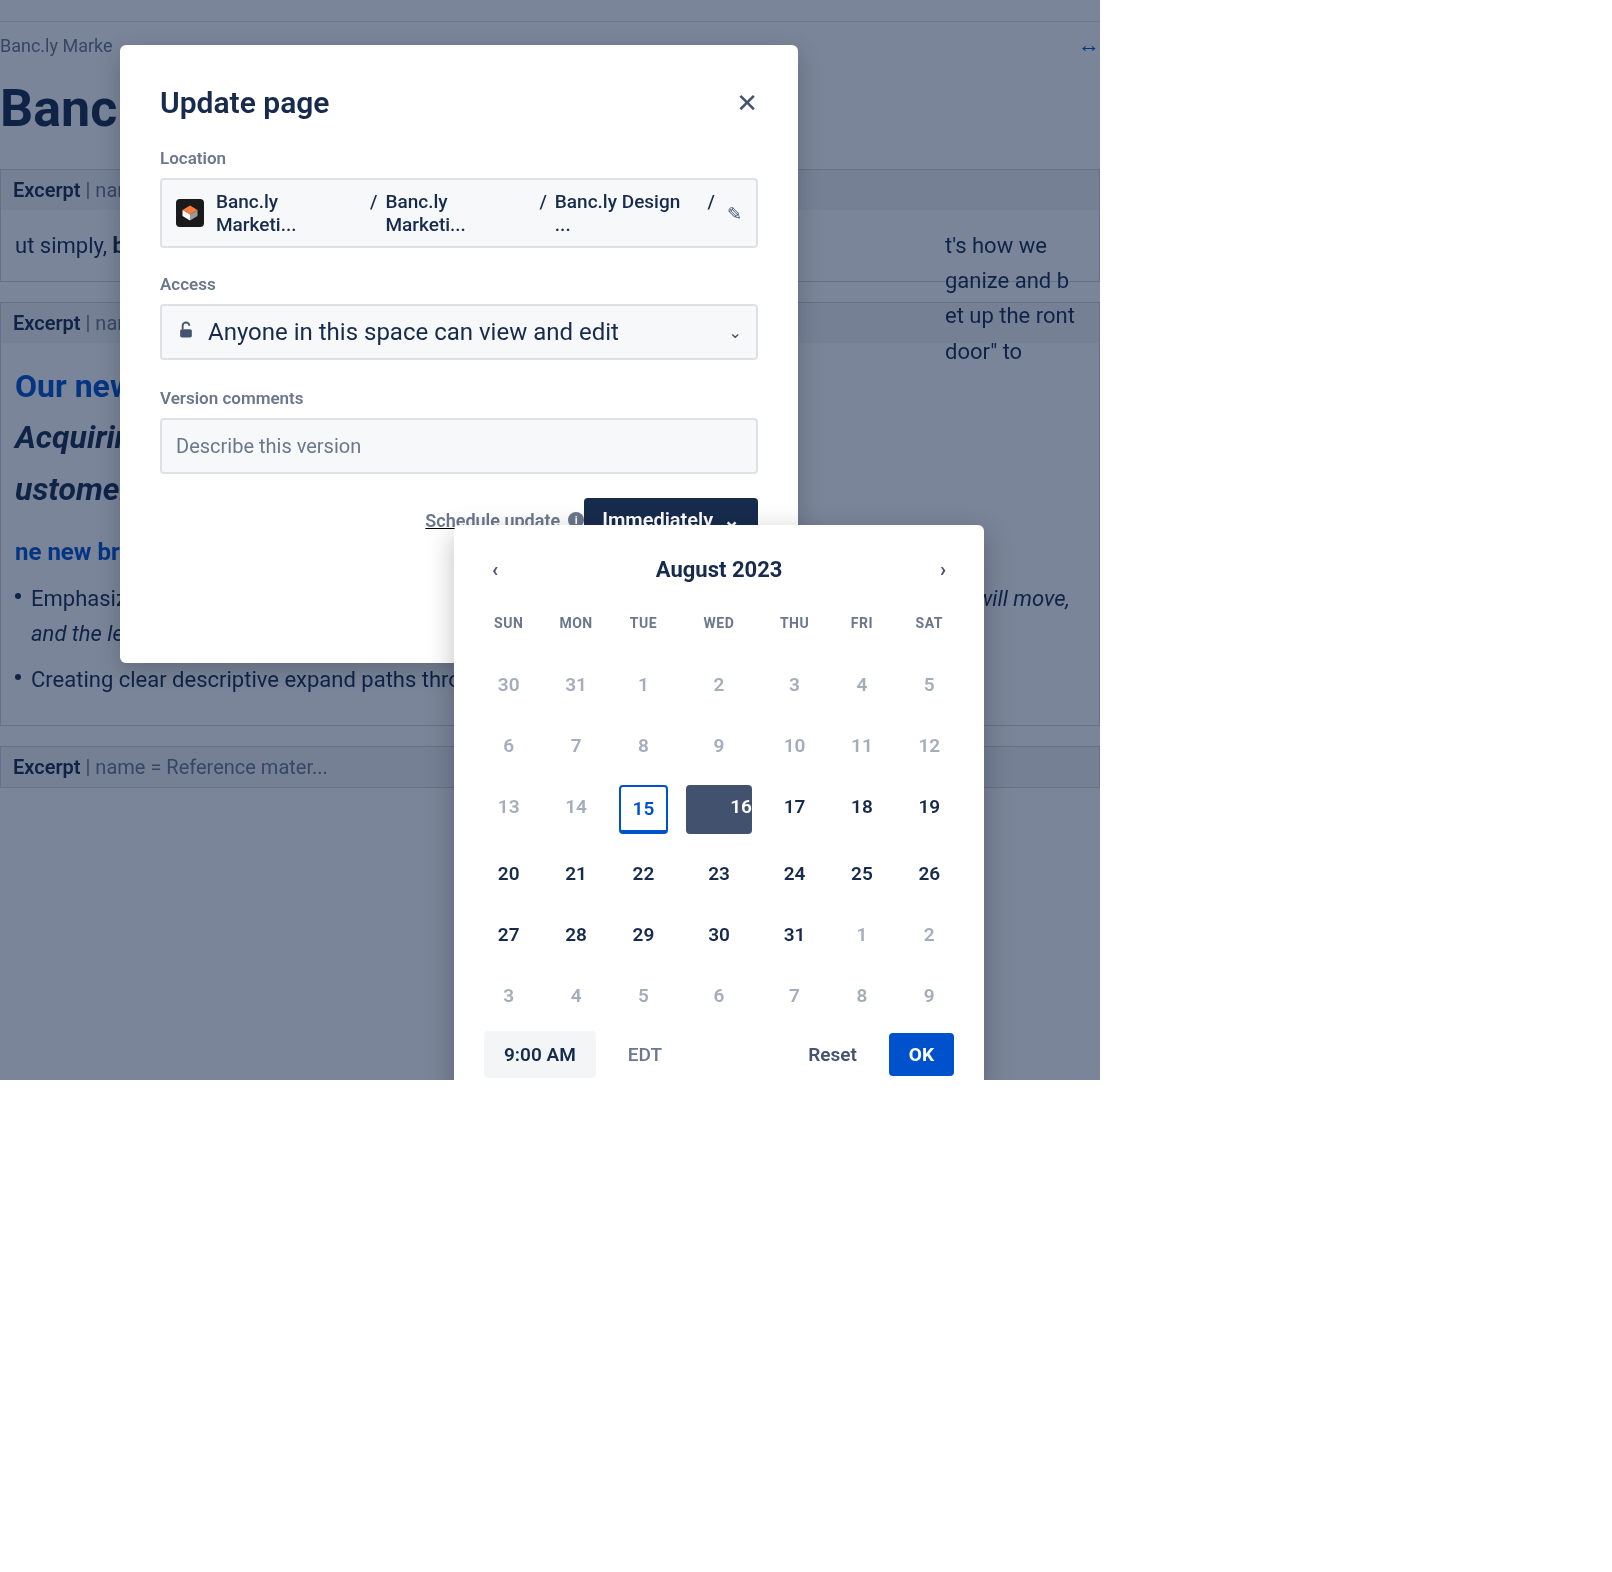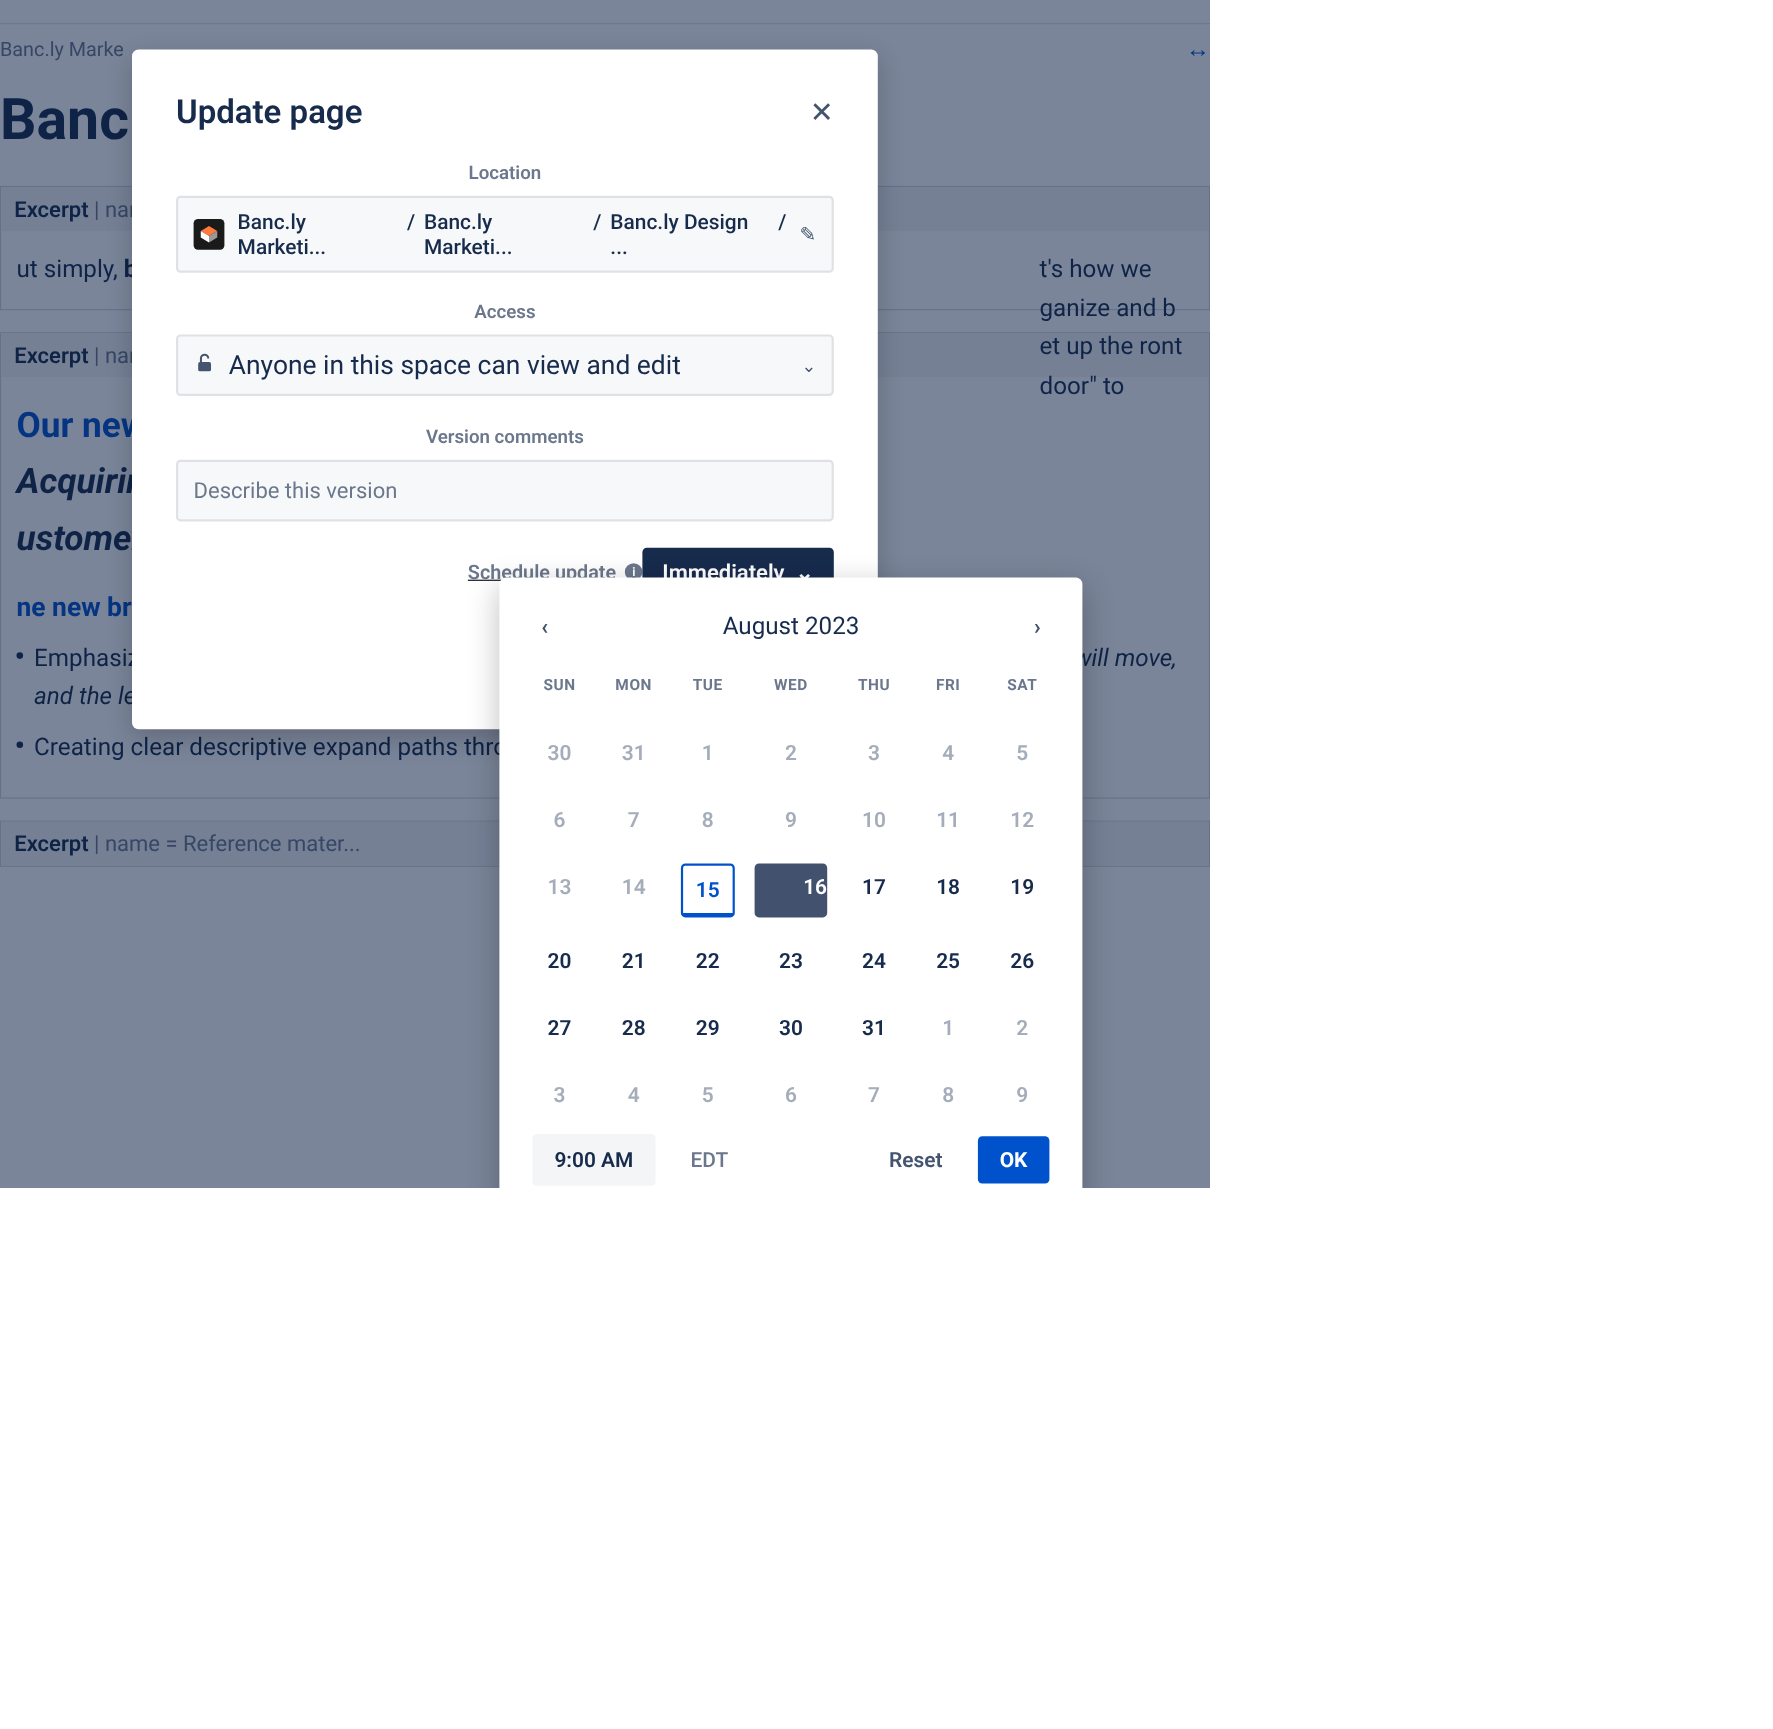--- a/index.html
+++ b/index.html
@@ -20,41 +20,41 @@
 .h-italic { font-style: italic; font-weight: 700; font-size: 32px; color: #172B4D; }
 .bullet { display:flex; gap:10px; font-size:22px; margin:10px 0; }
 .bullet .dot { width:6px;height:6px;background:#172B4D;border-radius:50%;margin-top:12px;flex-shrink:0; }
 .bg-overlay { position:absolute; inset:0; background: rgba(9, 30, 66, 0.54); }
 
 
 .modal { position: absolute; left: 120px; top: 45px; width: 678px; background: #fff; border-radius: 6px; padding: 40px 40px 60px 40px; box-shadow: 0 8px 24px rgba(0,0,0,0.2); }
 .modal-header { display:flex; justify-content:space-between; align-items:center; margin-bottom: 28px; }
 .modal-title { font-size: 30px; font-weight: 600; color: #172B4D; }
 .close-x { font-size: 26px; color: #44546f; cursor:pointer; font-weight:400; }
-.field-label { font-size: 17px; color: #6B778C; font-weight: 600; margin-bottom: 10px; text-align: center; }
+.field-label { font-size: 17px; color: #6B778C; font-weight: 600; margin-bottom: 10px; }
 .location-box { border: 2px solid #dfe1e6; border-radius: 4px; background: #f7f8f9; padding: 10px 14px; display:flex; align-items:center; gap: 12px; margin-bottom: 26px; }
 .space-icon { width: 28px; height: 28px; background: #1a1a1a; border-radius: 4px; display:flex; align-items:center; justify-content:center; }
 .space-icon svg { width:18px; height:18px; }
 .breadcrumb-path { flex:1; display:flex; gap:8px; font-size:19px; color:#172B4D; font-weight:500; overflow:hidden; }
 .pencil { color:#44546f; font-size:18px; }
 .access-box { border: 2px solid #dfe1e6; border-radius: 4px; background: #f7f8f9; padding: 12px 14px; display:flex; align-items:center; gap: 12px; margin-bottom: 28px; cursor:pointer; }
 .access-text { flex:1; font-size:24px; color:#172B4D; }
 .chev { color:#44546f; }
 .comments-input { width: 100%; border: 2px solid #dfe1e6; border-radius: 4px; background: #f7f8f9; padding: 14px; font-size: 20px; color:#000000; margin-bottom: 24px; }
 .comments-input::placeholder { color: #6B778C; }
 .row-inline { display:flex; align-items:center; justify-content:flex-end; margin-bottom: 20px; text-decoration: underline; }
 .row-label { font-size: 18px; color: #6B778C; font-weight: 600; display:flex; align-items:center; gap:8px; }
 .info-dot { width:16px;height:16px;border-radius:50%;background:#6B778C;color:#fff;font-size:11px;display:flex;align-items:center;justify-content:center;font-weight:700; }
 .sched-btn { background:#172B4D; color:#fff; border:none; border-radius:4px; padding:10px 18px; font-size:20px; font-weight:600; display:flex; align-items:center; gap:10px; cursor:pointer; }
 
 
 .datepicker { position:absolute; left: 454px; top: 525px; width: 530px; background:#fff; border-radius:6px; box-shadow: 0 8px 28px rgba(0,0,0,0.25); padding: 28px 30px 24px 30px; }
 .dp-header { display:flex; align-items:center; justify-content:space-between; margin-bottom: 20px; }
 .dp-nav { font-size:20px; color:#44546f; cursor:pointer; padding:4px 8px; font-weight:700; }
-.dp-title { font-size:22px; font-weight:400; color:#172B4D; }
+.dp-title { font-size:22px; font-weight:700; color:#172B4D; }
 .dp-grid { display:grid; grid-template-columns: repeat(7, 1fr); gap: 18px; text-align:center; }
 .dp-dow { font-size:14px; font-weight:700; color:#6B778C; padding:10px 0 14px 0; letter-spacing:0.5px; }
 .dp-day { font-size:19px; color:#172B4D; padding:10px 0; font-weight:600; cursor:pointer; border-radius:4px; }
 .dp-day.muted { color: #A5ADBA; }
 .dp-day.today { border: 2px solid #0052CC; color:#0052CC; border-bottom-width:4px; }
 .dp-day.hover { background:#42526E; color:#fff;padding-left:44px; }
 .dp-footer { display:flex; align-items:center; gap:32px; margin-top:14px; }
 .time-box { background:#f4f5f7; border-radius:4px; padding:12px 20px; font-size:19px; font-weight:600; color:#172B4D; }
 .tz { font-size:19px; color:#6B778C; font-weight:500; }
 .spacer { flex:1; }

